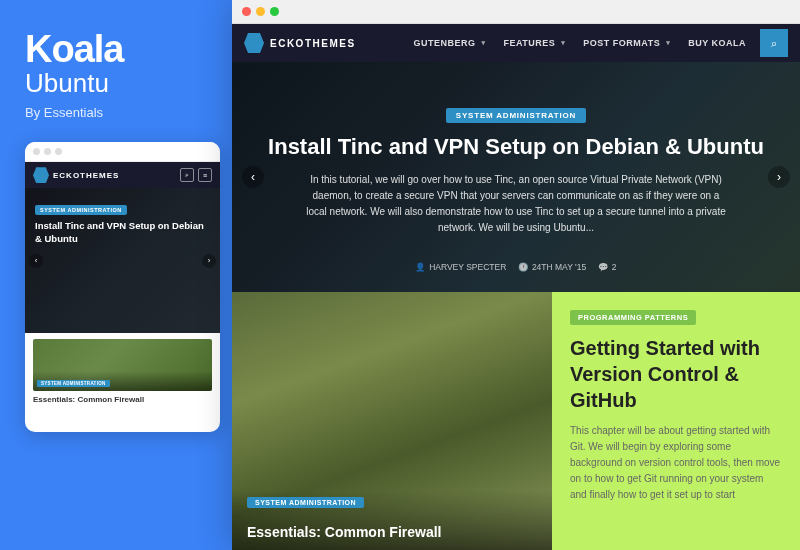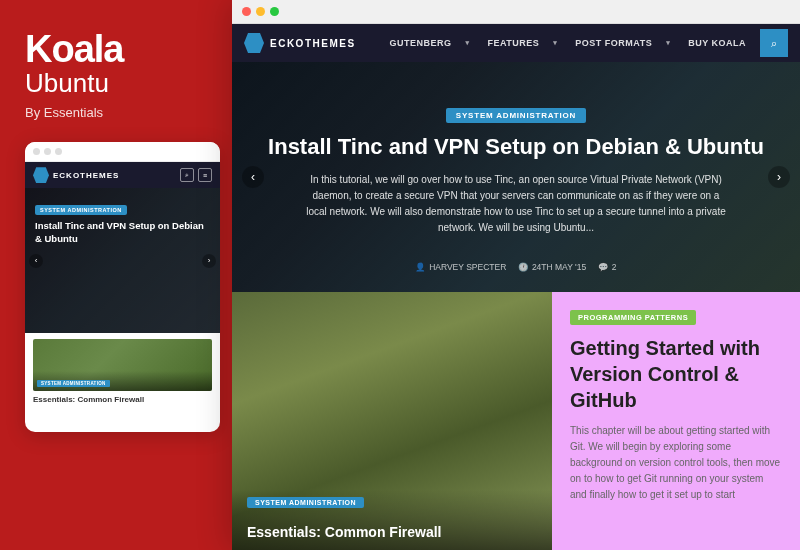--- a/index.html
+++ b/index.html
@@ -12,21 +12,21 @@
       position: relative;
     }
 
     
     .left-panel {
       position: absolute;
       left: 0;
       top: 0;
       width: 240px;
       height: 550px;
-      background: #b91c1c;
+      background: #3b82f6;
       padding: 30px 25px;
       display: flex;
       flex-direction: column;
     }
     .brand-title {
       font-size: 38px;
       font-weight: 900;
       color: #fff;
       line-height: 1;
       letter-spacing: -1px;
@@ -247,21 +247,21 @@
       margin-left: auto;
       gap: 2px;
     }
     .desktop-nav-item {
       font-size: 9px;
       color: rgba(255,255,255,0.85);
       padding: 0 8px;
       height: 38px;
       display: flex;
       align-items: center;
-      gap: 14px;
+      gap: 6px;
       cursor: pointer;
       letter-spacing: 0.5px;
       font-weight: 600;
     }
     .desktop-nav-item .caret {
       font-size: 7px;
       opacity: 0.7;
     }
     .desktop-search-btn {
       width: 28px; height: 28px;
@@ -383,21 +383,21 @@
       left: 15px;
       right: 15px;
       font-size: 14px;
       font-weight: bold;
       color: #fff;
     }
 
     
     .article-card {
       flex: 1;
-      background: #f0abfc;
+      background: #bef264;
       padding: 18px 18px;
       display: flex;
       flex-direction: column;
     }
     .article-category-badge {
       background: #7dc24b;
       color: #fff;
       font-size: 7.5px;
       font-weight: bold;
       padding: 3px 8px;

